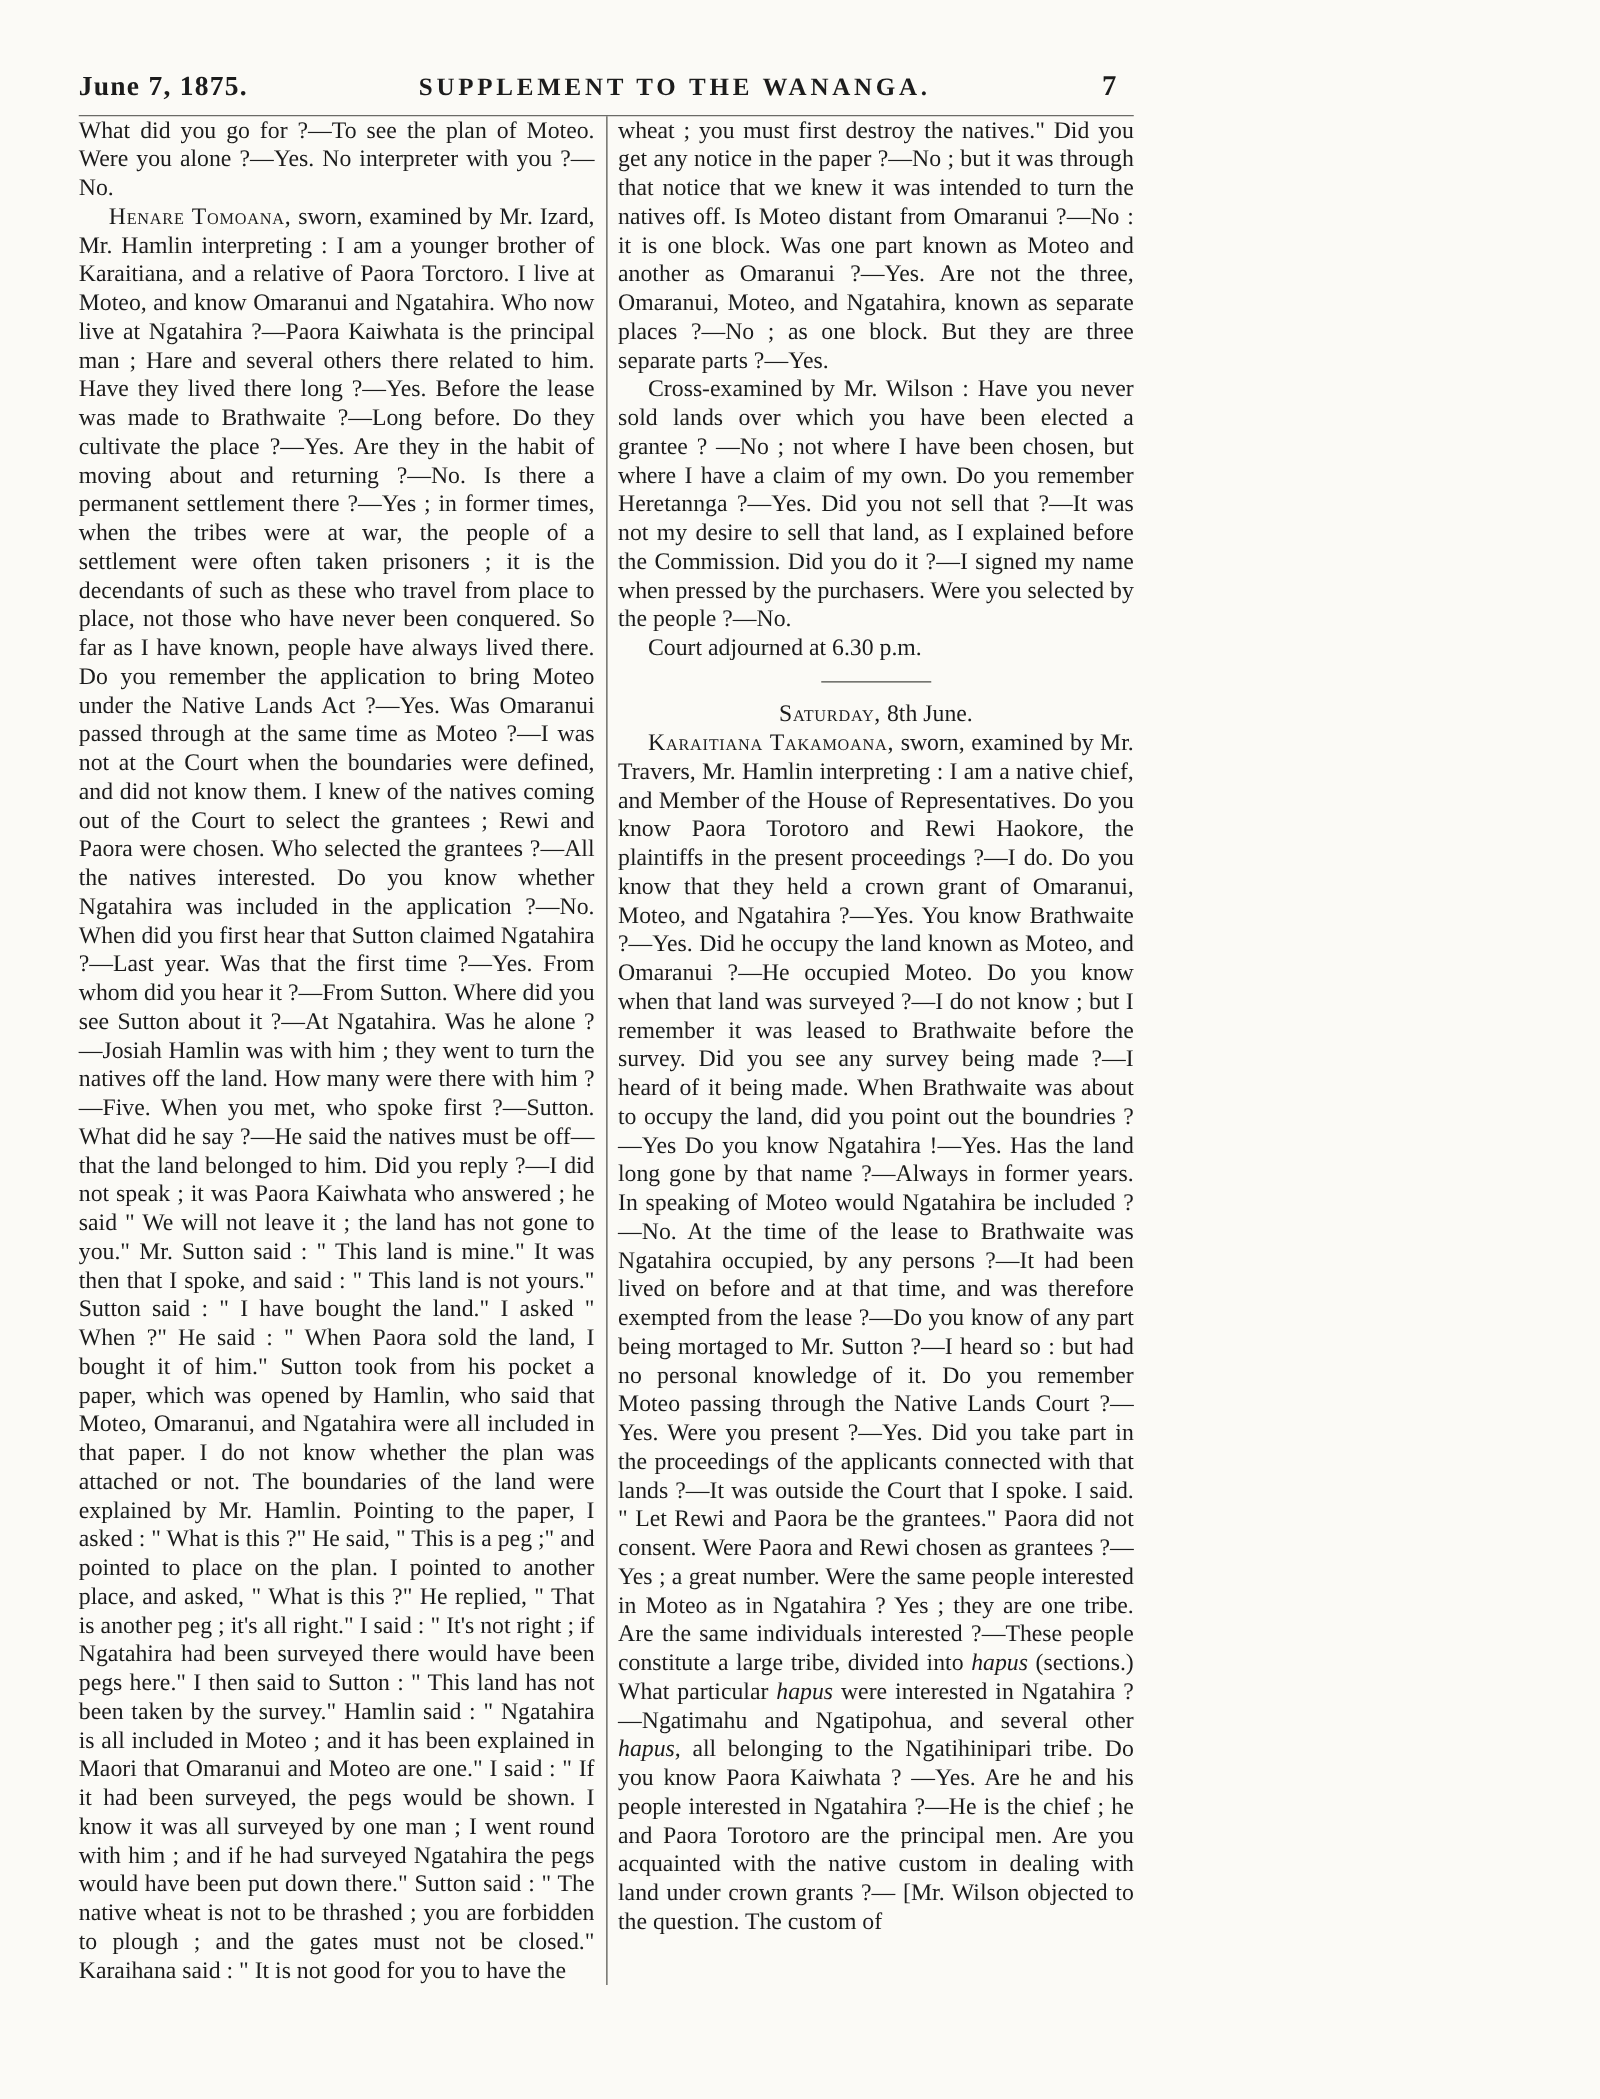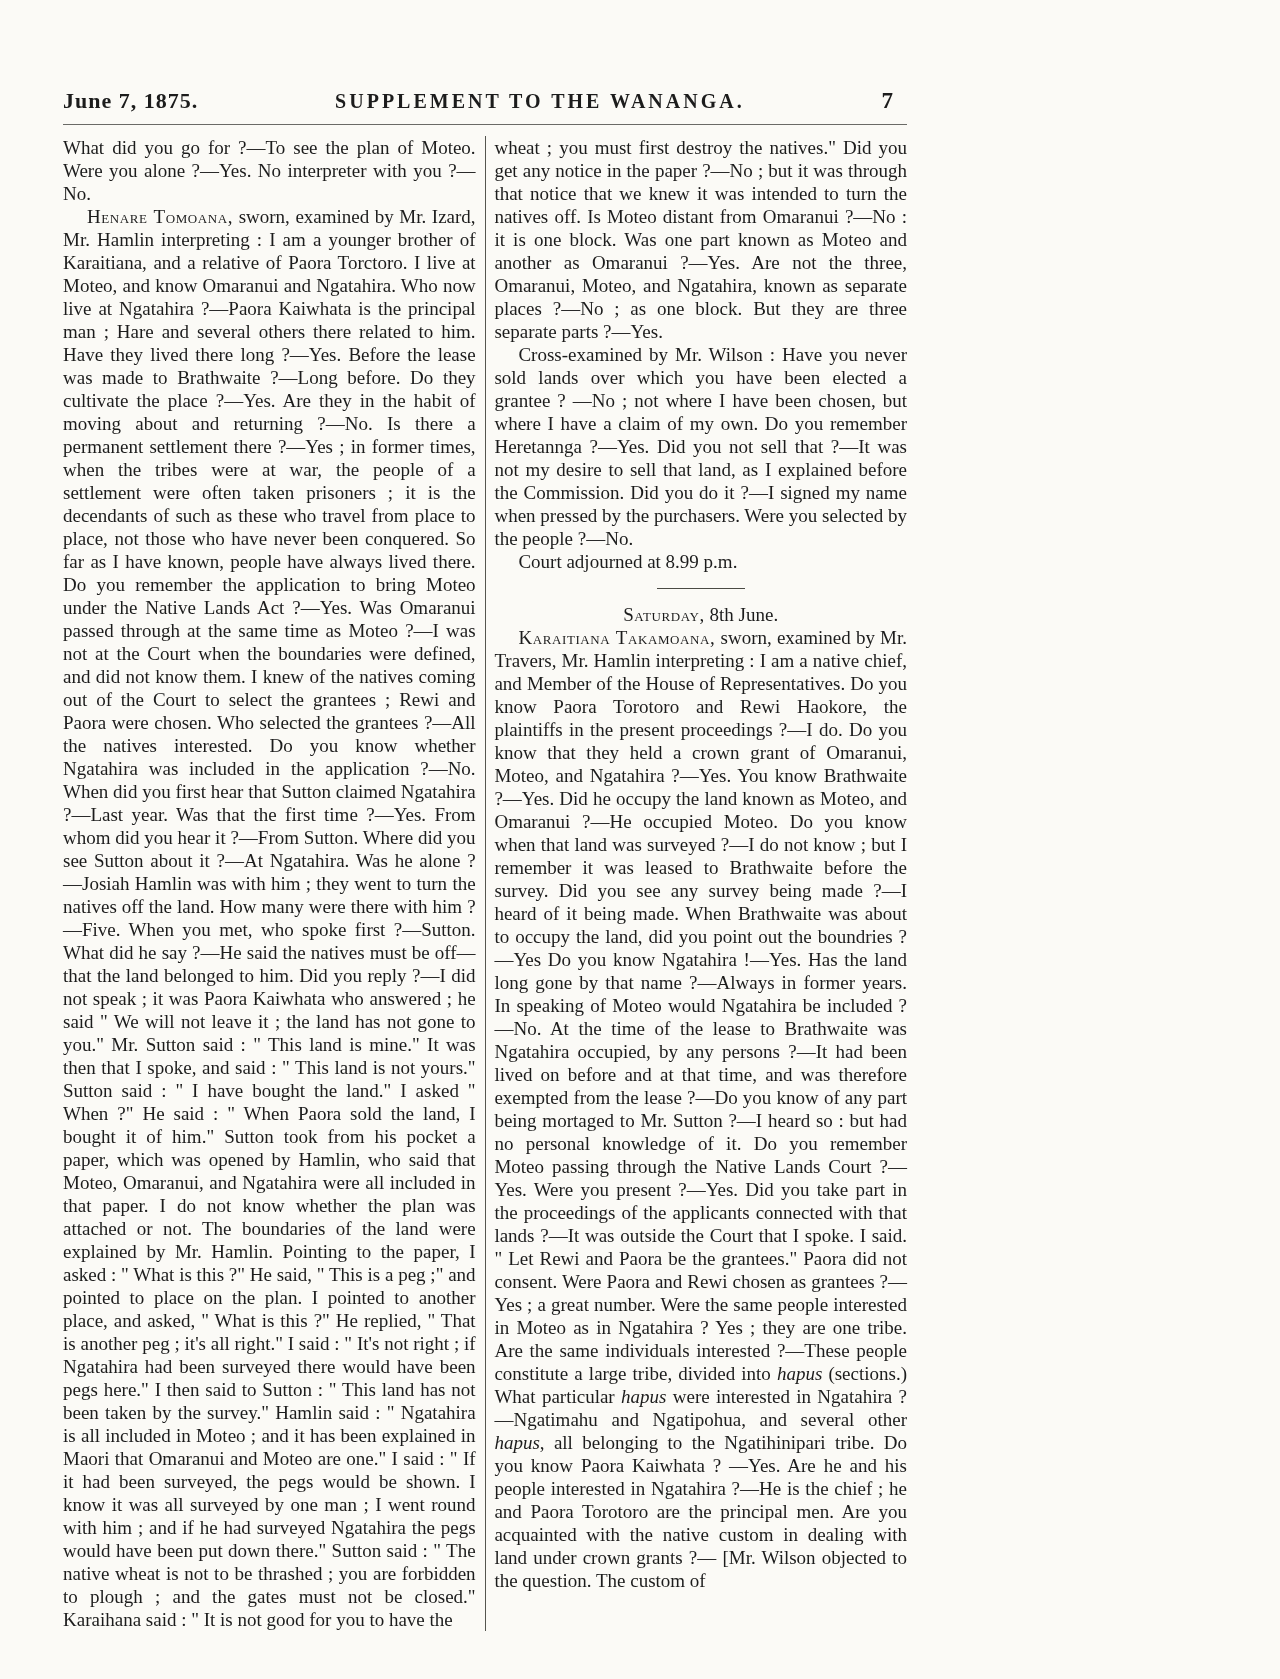--- a/index.html
+++ b/index.html
@@ -6,21 +6,21 @@
   html, body { background: #fbfaf6; }
   body {
     width: 1280px; height: 1679px;
     font-family: "Liberation Serif", serif;
     color: #1c1c1c;
     overflow: hidden;
   }
   .page {
     position: relative;
     width: 1059px; height: 1679px;
-    padding: 88px 152px 0 63px;
+    padding: 56px 152px 0 63px;
     overflow: hidden;
     background: #fbfaf6;
   }
   .masthead {
     display: flex;
     align-items: baseline;
     justify-content: space-between;
     width: 100%;
   }
   .issue-date {
@@ -41,21 +41,20 @@
     font-size: 23px;
     font-weight: bold;
     padding-right: 14px;
   }
   .header-rule {
     border-bottom: 1px solid #6a6a66;
     margin-top: 10px;
   }
   .columns {
     display: flex;
-    margin-top: 11px;
   }
   .col {
     width: 522px;
     font-size: 19px;
     line-height: 23px;
     text-align: justify;
   }
   .column-divider {
     width: 1px;
     background: #55554f;
@@ -98,21 +97,21 @@
     <section class="col">
       <p class="noindent">What did you go for ?—To see the plan of Moteo. Were you alone ?—Yes. No interpreter with you ?—No.</p>
       <p><span class="sc">Henare Tomoana,</span><span> sworn, examined by Mr. Izard, Mr. Hamlin interpreting : I am a younger brother of Karaitiana, and a relative of Paora Torctoro. I live at Moteo, and know Omaranui and Ngatahira. Who now live at Ngatahira ?—Paora Kaiwhata is the principal man ; Hare and several others there related to him. Have they lived there long ?—Yes. Before the lease was made to Brathwaite ?—Long before. Do they cultivate the place ?—Yes. Are they in the habit of moving about and returning ?—No. Is there a permanent settlement there ?—Yes ; in former times, when the tribes were at war, the people of a settlement were often taken prisoners ; it is the decendants of such as these who travel from place to place, not those who have never been conquered. So far as I have known, people have always lived there. Do you remember the application to bring Moteo under the Native Lands Act ?—Yes. Was Omaranui passed through at the same time as Moteo ?—I was not at the Court when the boundaries were defined, and did not know them. I knew of the natives coming out of the Court to select the grantees ; Rewi and Paora were chosen. Who selected the grantees ?—All the natives interested. Do you know whether Ngatahira was included in the application ?—No. When did you first hear that Sutton claimed Ngatahira ?—Last year. Was that the first time ?—Yes. From whom did you hear it ?—From Sutton. Where did you see Sutton about it ?—At Ngatahira. Was he alone ?—Josiah Hamlin was with him ; they went to turn the natives off the land. How many were there with him ?—Five. When you met, who spoke first ?—Sutton. What did he say ?—He said the natives must be off—that the land belonged to him. Did you reply ?—I did not speak ; it was Paora Kaiwhata who answered ; he said " We will not leave it ; the land has not gone to you." Mr. Sutton said : " This land is mine." It was then that I spoke, and said : " This land is not yours." Sutton said : " I have bought the land." I asked " When ?" He said : " When Paora sold the land, I bought it of him." Sutton took from his pocket a paper, which was opened by Hamlin, who said that Moteo, Omaranui, and Ngatahira were all included in that paper. I do not know whether the plan was attached or not. The boundaries of the land were explained by Mr. Hamlin. Pointing to the paper, I asked : " What is this ?" He said, " This is a peg ;" and pointed to place on the plan. I pointed to another place, and asked, " What is this ?" He replied, " That is another peg ; it's all right." I said : " It's not right ; if Ngatahira had been surveyed there would have been pegs here." I then said to Sutton : " This land has not been taken by the survey." Hamlin said : " Ngatahira is all included in Moteo ; and it has been explained in Maori that Omaranui and Moteo are one." I said : " If it had been surveyed, the pegs would be shown. I know it was all surveyed by one man ; I went round with him ; and if he had surveyed Ngatahira the pegs would have been put down there." Sutton said : " The native wheat is not to be thrashed ; you are forbidden to plough ; and the gates must not be closed." Karaihana said : " It is not good for you to have the</span></p>
     </section>
 
     <div class="column-divider"></div>
 
     <section class="col">
       <p class="noindent">wheat ; you must first destroy the natives." Did you get any notice in the paper ?—No ; but it was through that notice that we knew it was intended to turn the natives off. Is Moteo distant from Omaranui ?—No : it is one block. Was one part known as Moteo and another as Omaranui ?—Yes. Are not the three, Omaranui, Moteo, and Ngatahira, known as separate places ?—No ; as one block. But they are three separate parts ?—Yes.</p>
       <p>Cross-examined by Mr. Wilson : Have you never sold lands over which you have been elected a grantee ? —No ; not where I have been chosen, but where I have a claim of my own. Do you remember Heretannga ?—Yes. Did you not sell that ?—It was not my desire to sell that land, as I explained before the Commission. Did you do it ?—I signed my name when pressed by the purchasers. Were you selected by the people ?—No.</p>
-      <p>Court adjourned at 8.99 p.m.</p>
+      <p>Court adjourned at 6.30 p.m.</p>
 
       <div class="section-rule"></div>
 
       <p class="dateline"><span class="sc">Saturday,</span><span> 8th June.</span></p>
       <p><span class="sc">Karaitiana Takamoana,</span><span> sworn, examined by Mr. Travers, Mr. Hamlin interpreting : I am a native chief, and Member of the House of Representatives. Do you know Paora Torotoro and Rewi Haokore, the plaintiffs in the present proceedings ?—I do. Do you know that they held a crown grant of Omaranui, Moteo, and Ngatahira ?—Yes. You know Brathwaite ?—Yes. Did he occupy the land known as Moteo, and Omaranui ?—He occupied Moteo. Do you know when that land was surveyed ?—I do not know ; but I remember it was leased to Brathwaite before the survey. Did you see any survey being made ?—I heard of it being made. When Brathwaite was about to occupy the land, did you point out the boundries ?—Yes Do you know Ngatahira !—Yes. Has the land long gone by that name ?—Always in former years. In speaking of Moteo would Ngatahira be included ?—No. At the time of the lease to Brathwaite was Ngatahira occupied, by any persons ?—It had been lived on before and at that time, and was therefore exempted from the lease ?—Do you know of any part being mortaged to Mr. Sutton ?—I heard so : but had no personal knowledge of it. Do you remember Moteo passing through the Native Lands Court ?—Yes. Were you present ?—Yes. Did you take part in the proceedings of the applicants connected with that lands ?—It was outside the Court that I spoke. I said. " Let Rewi and Paora be the grantees." Paora did not consent. Were Paora and Rewi chosen as grantees ?—Yes ; a great number. Were the same people interested in Moteo as in Ngatahira ? Yes ; they are one tribe. Are the same individuals interested ?—These people constitute a large tribe, divided into </span><i>hapus</i><span> (sections.) What particular </span><i>hapus</i><span> were interested in Ngatahira ?—Ngatimahu and Ngatipohua, and several other </span><i>hapus</i><span>, all belonging to the Ngatihinipari tribe. Do you know Paora Kaiwhata ? —Yes. Are he and his people interested in Ngatahira ?—He is the chief ; he and Paora Torotoro are the principal men. Are you acquainted with the native custom in dealing with land under crown grants ?— [Mr. Wilson objected to the question. The custom of</span></p>
     </section>
 
   </main>
 
 </div>

